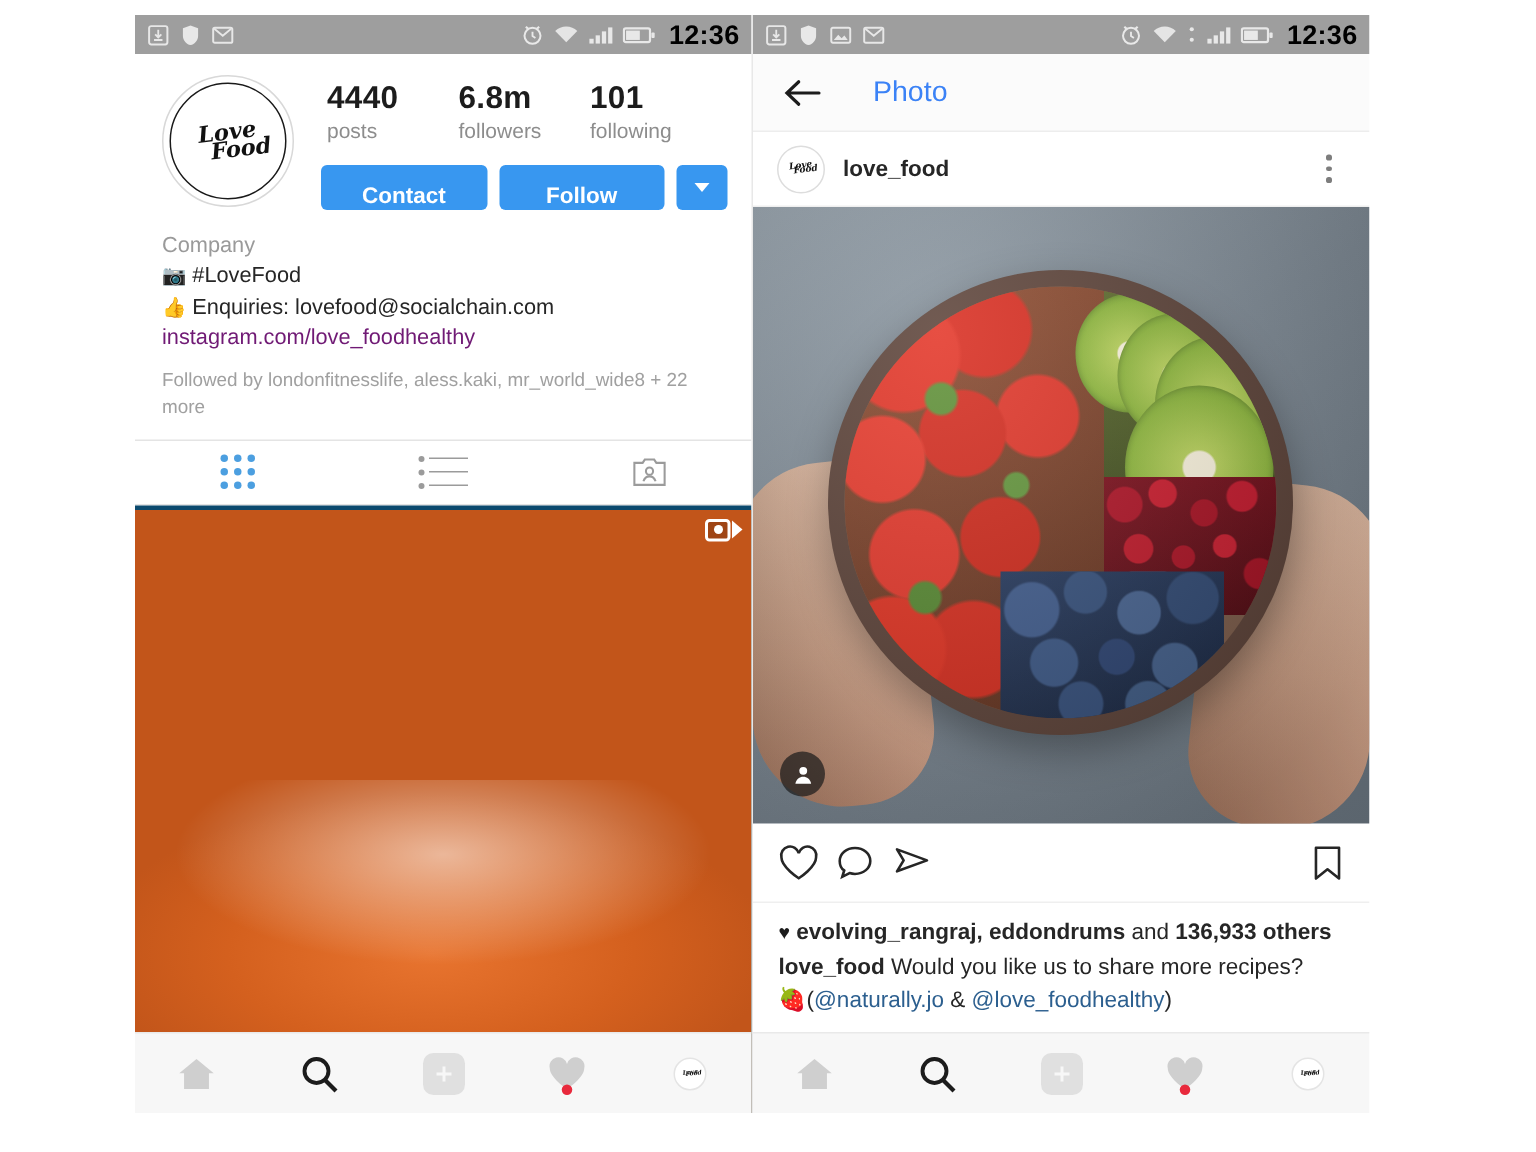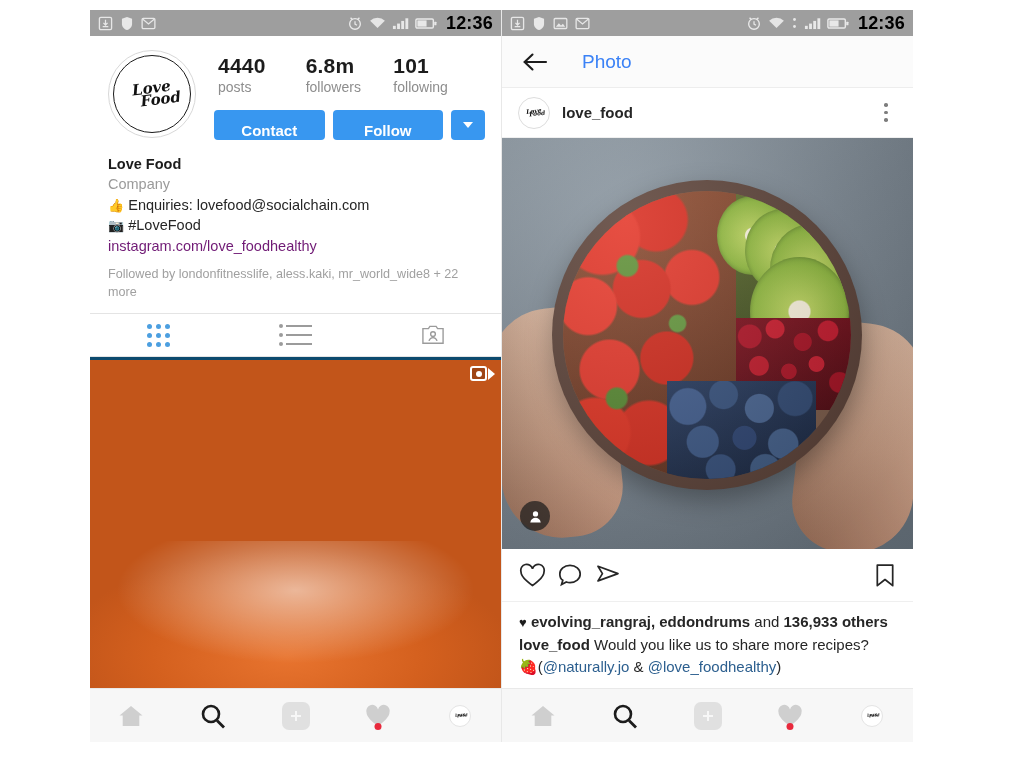--- a/index.html
+++ b/index.html
@@ -333,29 +333,28 @@
           <button class="btn">Contact</button>
           <button class="btn">Follow</button>
           <button class="btn btn-caret">
             <span class="caret"></span>
           </button>
         </div>
       </div>
     </div>
 
     <div class="bio">
-      <div class="bio-name">Love Food</div>
       <div class="bio-cat">Company</div>
+      <div class="bio-line">
+        <span class="emoji">📷</span>
+        <span>#LoveFood</span>
+      </div>
       <div class="bio-line">
         <span class="emoji">👍</span>
         <span>Enquiries: lovefood@socialchain.com</span>
-      </div>
-      <div class="bio-line">
-        <span class="emoji">📷</span>
-        <span>#LoveFood</span>
       </div>
       <div class="bio-link">instagram.com/love_foodhealthy</div>
     </div>
 
     <div class="followed-by">Followed by londonfitnesslife, aless.kaki, mr_world_wide8 + 22 more</div>
 
     <div class="tabbar">
       <div class="tab">
         <span class="grid-dots">
             <i></i>

